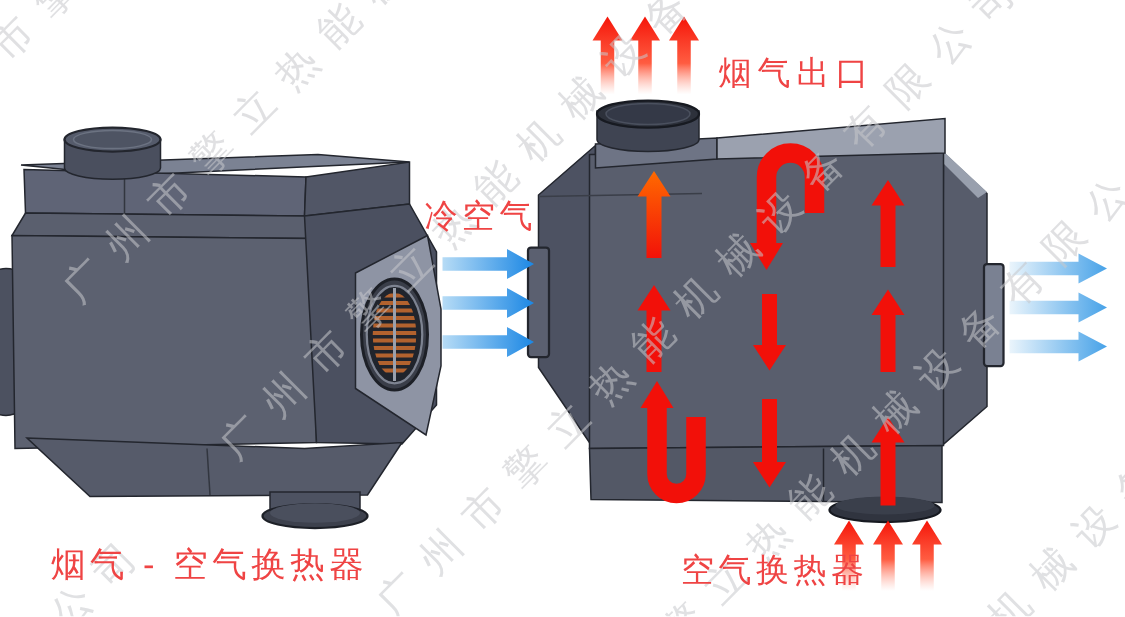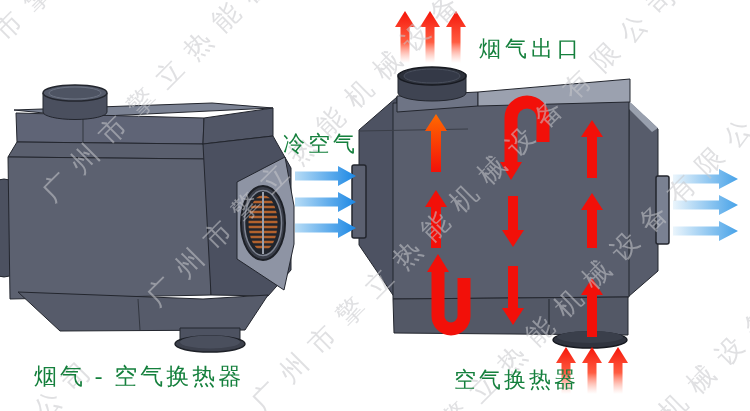--- a/index.html
+++ b/index.html
@@ -14,23 +14,23 @@
     position:absolute;left:-360px;top:-330px;width:1600px;height:1500px;
     display:flex;flex-direction:column;gap:112px;
     transform:rotate(-45deg);transform-origin:50% 50%;
   }
   .wm-line{
     font-size:27px;letter-spacing:13px;white-space:nowrap;
     opacity:0.55;font-family:"Liberation Serif","DejaVu Serif",serif;
   }
   
   .lbl{
-    position:absolute;z-index:3;color:#15803d;font-size:22px;
+    position:absolute;z-index:3;color:#ef4444;font-size:22px;
     letter-spacing:4px;white-space:nowrap;
-    font-family:Liberation Serif, serif;
+    font-family:Liberation Sans, sans-serif;
   }
   #lbl-outlet{left:479px;top:34px;}
   #lbl-cold{left:283px;top:129px;letter-spacing:3px;}
   #lbl-hot{left:656px;top:131px;letter-spacing:3px;}
   #lbl-inlet{left:454px;top:365px;letter-spacing:3px;}
   #lbl-caption{left:34px;top:361px;font-size:23px;letter-spacing:3px;text-align:center;}
   
   .edge{stroke:#23262e;stroke-width:1;}
   .red-stroke{stroke:#f21009;fill:none;}
 </style>

